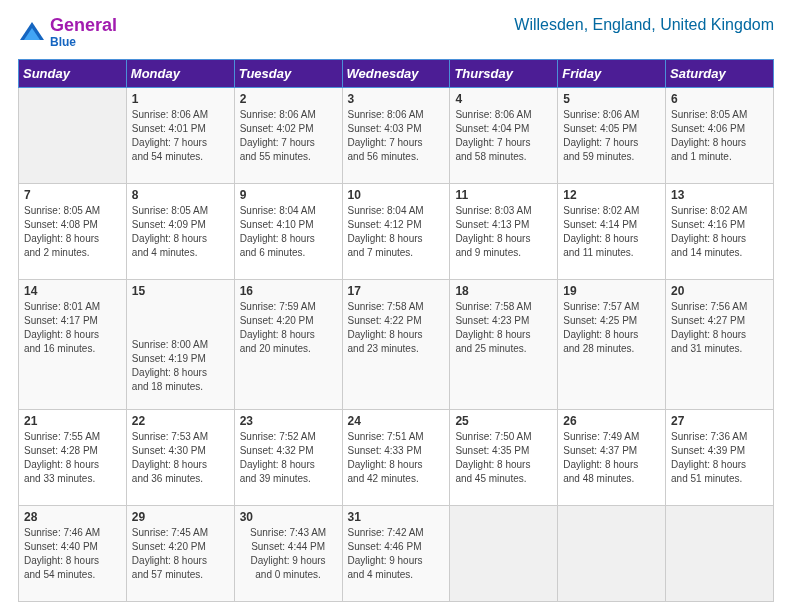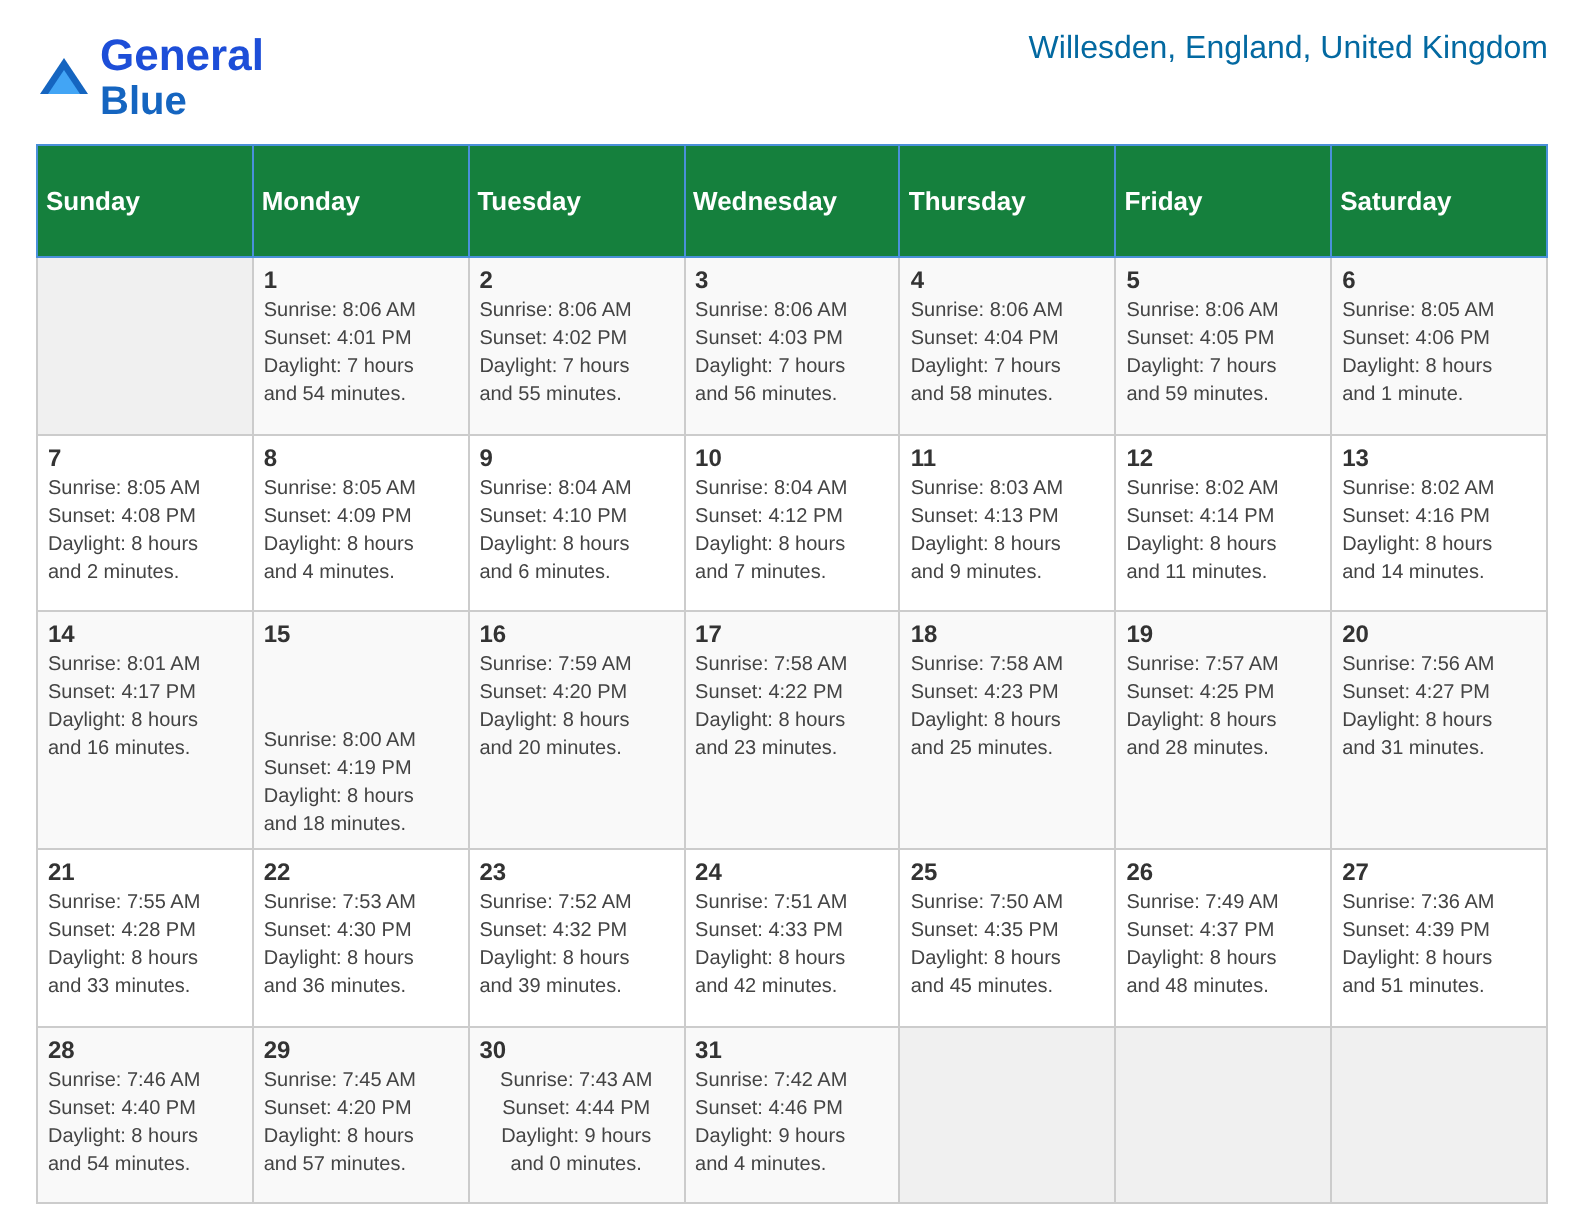--- a/index.html
+++ b/index.html
@@ -26,26 +26,26 @@
     .logo {
       display: flex;
       align-items: center;
     }
     .logo-text {
       display: flex;
       flex-direction: column;
       line-height: 1.1;
     }
     .logo-general {
-      font-size: 22px;
-      font-weight: bold;
-      color: #1d4ed8;
+      font-size: 18px;
+      font-weight: bold;
+      color: #a21caf;
     }
     .logo-blue {
-      font-size: 20px;
+      font-size: 12px;
       font-weight: bold;
       color: #1565c0;
     }
     .logo-icon {
       width: 28px;
       height: 28px;
       margin-right: 4px;
     }
     .title-block {
       text-align: right;
@@ -61,27 +61,28 @@
       color: #0369a1;
     }
     .calendar {
       flex: 1;
       border: 1px solid #ccc;
       border-collapse: collapse;
       width: 100%;
       table-layout: fixed;
     }
     .calendar thead tr th {
-      background-color: #15803d;
+      background-color: #4c1d95;
       color: #fff;
       font-size: 13px;
       font-weight: bold;
-      padding: 20px 4px;
+      padding: 6px 4px;
       border: 1px solid #4a90d9;
       text-align: left;
+      font-style: italic;
     }
     .calendar tbody tr td {
       vertical-align: top;
       border: 1px solid #ccc;
       padding: 4px 5px;
       font-size: 10.5px;
       color: #333;
       height: 88px;
     }
     .calendar tbody tr:nth-child(odd) td {

